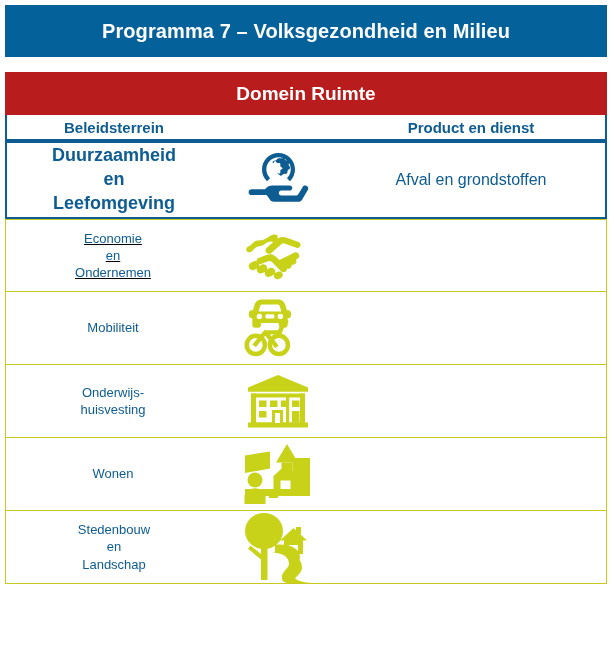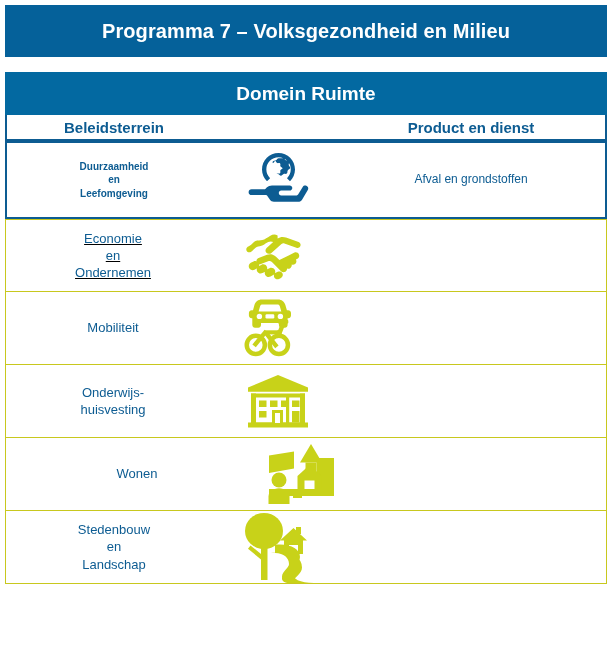--- a/index.html
+++ b/index.html
@@ -46,21 +46,21 @@
   .table-block {
     position: absolute;
     left: 5px;
     top: 72px;
     width: 602px;
     box-sizing: border-box;
   }
 
   .domain-header {
     height: 43px;
-    background: #0369a1;
+    background: #b91c1c;
     display: flex;
     align-items: center;
     justify-content: center;
     box-sizing: border-box;
   }
   .domain-header .domain-text {
     color: #ffffff;
     font-size: 19px;
     font-weight: bold;
     text-align: center;
@@ -125,25 +125,25 @@
   }
 
   .area-label {
     color: #0D5C92;
     font-size: 13px;
     line-height: 1.32;
     text-align: center;
   }
   .row-highlight .area-label {
     font-weight: bold;
-    font-size: 10px;
+    font-size: 18px;
   }
   .prod-label {
     color: #0D5C92;
-    font-size: 12px;
+    font-size: 16px;
     text-align: center;
     line-height: 1.3;
   }
 
   .icon-wrap {
     display: flex;
     align-items: center;
     justify-content: center;
     width: 100%;
     height: 100%;
@@ -279,21 +279,21 @@
         <path d="M28 36h11v13H28V36Z"></path>
         <rect x="31" y="39" width="5" height="10" fill="#fff"></rect>
       </g>
     </svg>
             </div>
           </div>
           <div class="cell c-prod">
             <div class="prod-label"></div>
           </div>
         </div>
-        <div class="data-row row-plain" style="height: 73px; padding-left: 24px;">
+        <div class="data-row row-plain" style="height: 73px;">
           <div class="cell c-area">
             <div class="area-label">
               <div>Wonen</div>
             </div>
           </div>
           <div class="cell c-icon">
             <div class="icon-wrap" style="color: rgb(200, 210, 25);">
     <svg width="70" height="62" viewBox="0 0 70 62" fill="none" aria-hidden="true">
       <g fill="currentColor">
         <path d="M2 12.5 27 8.5v17L2 30V12.5Z"></path>

